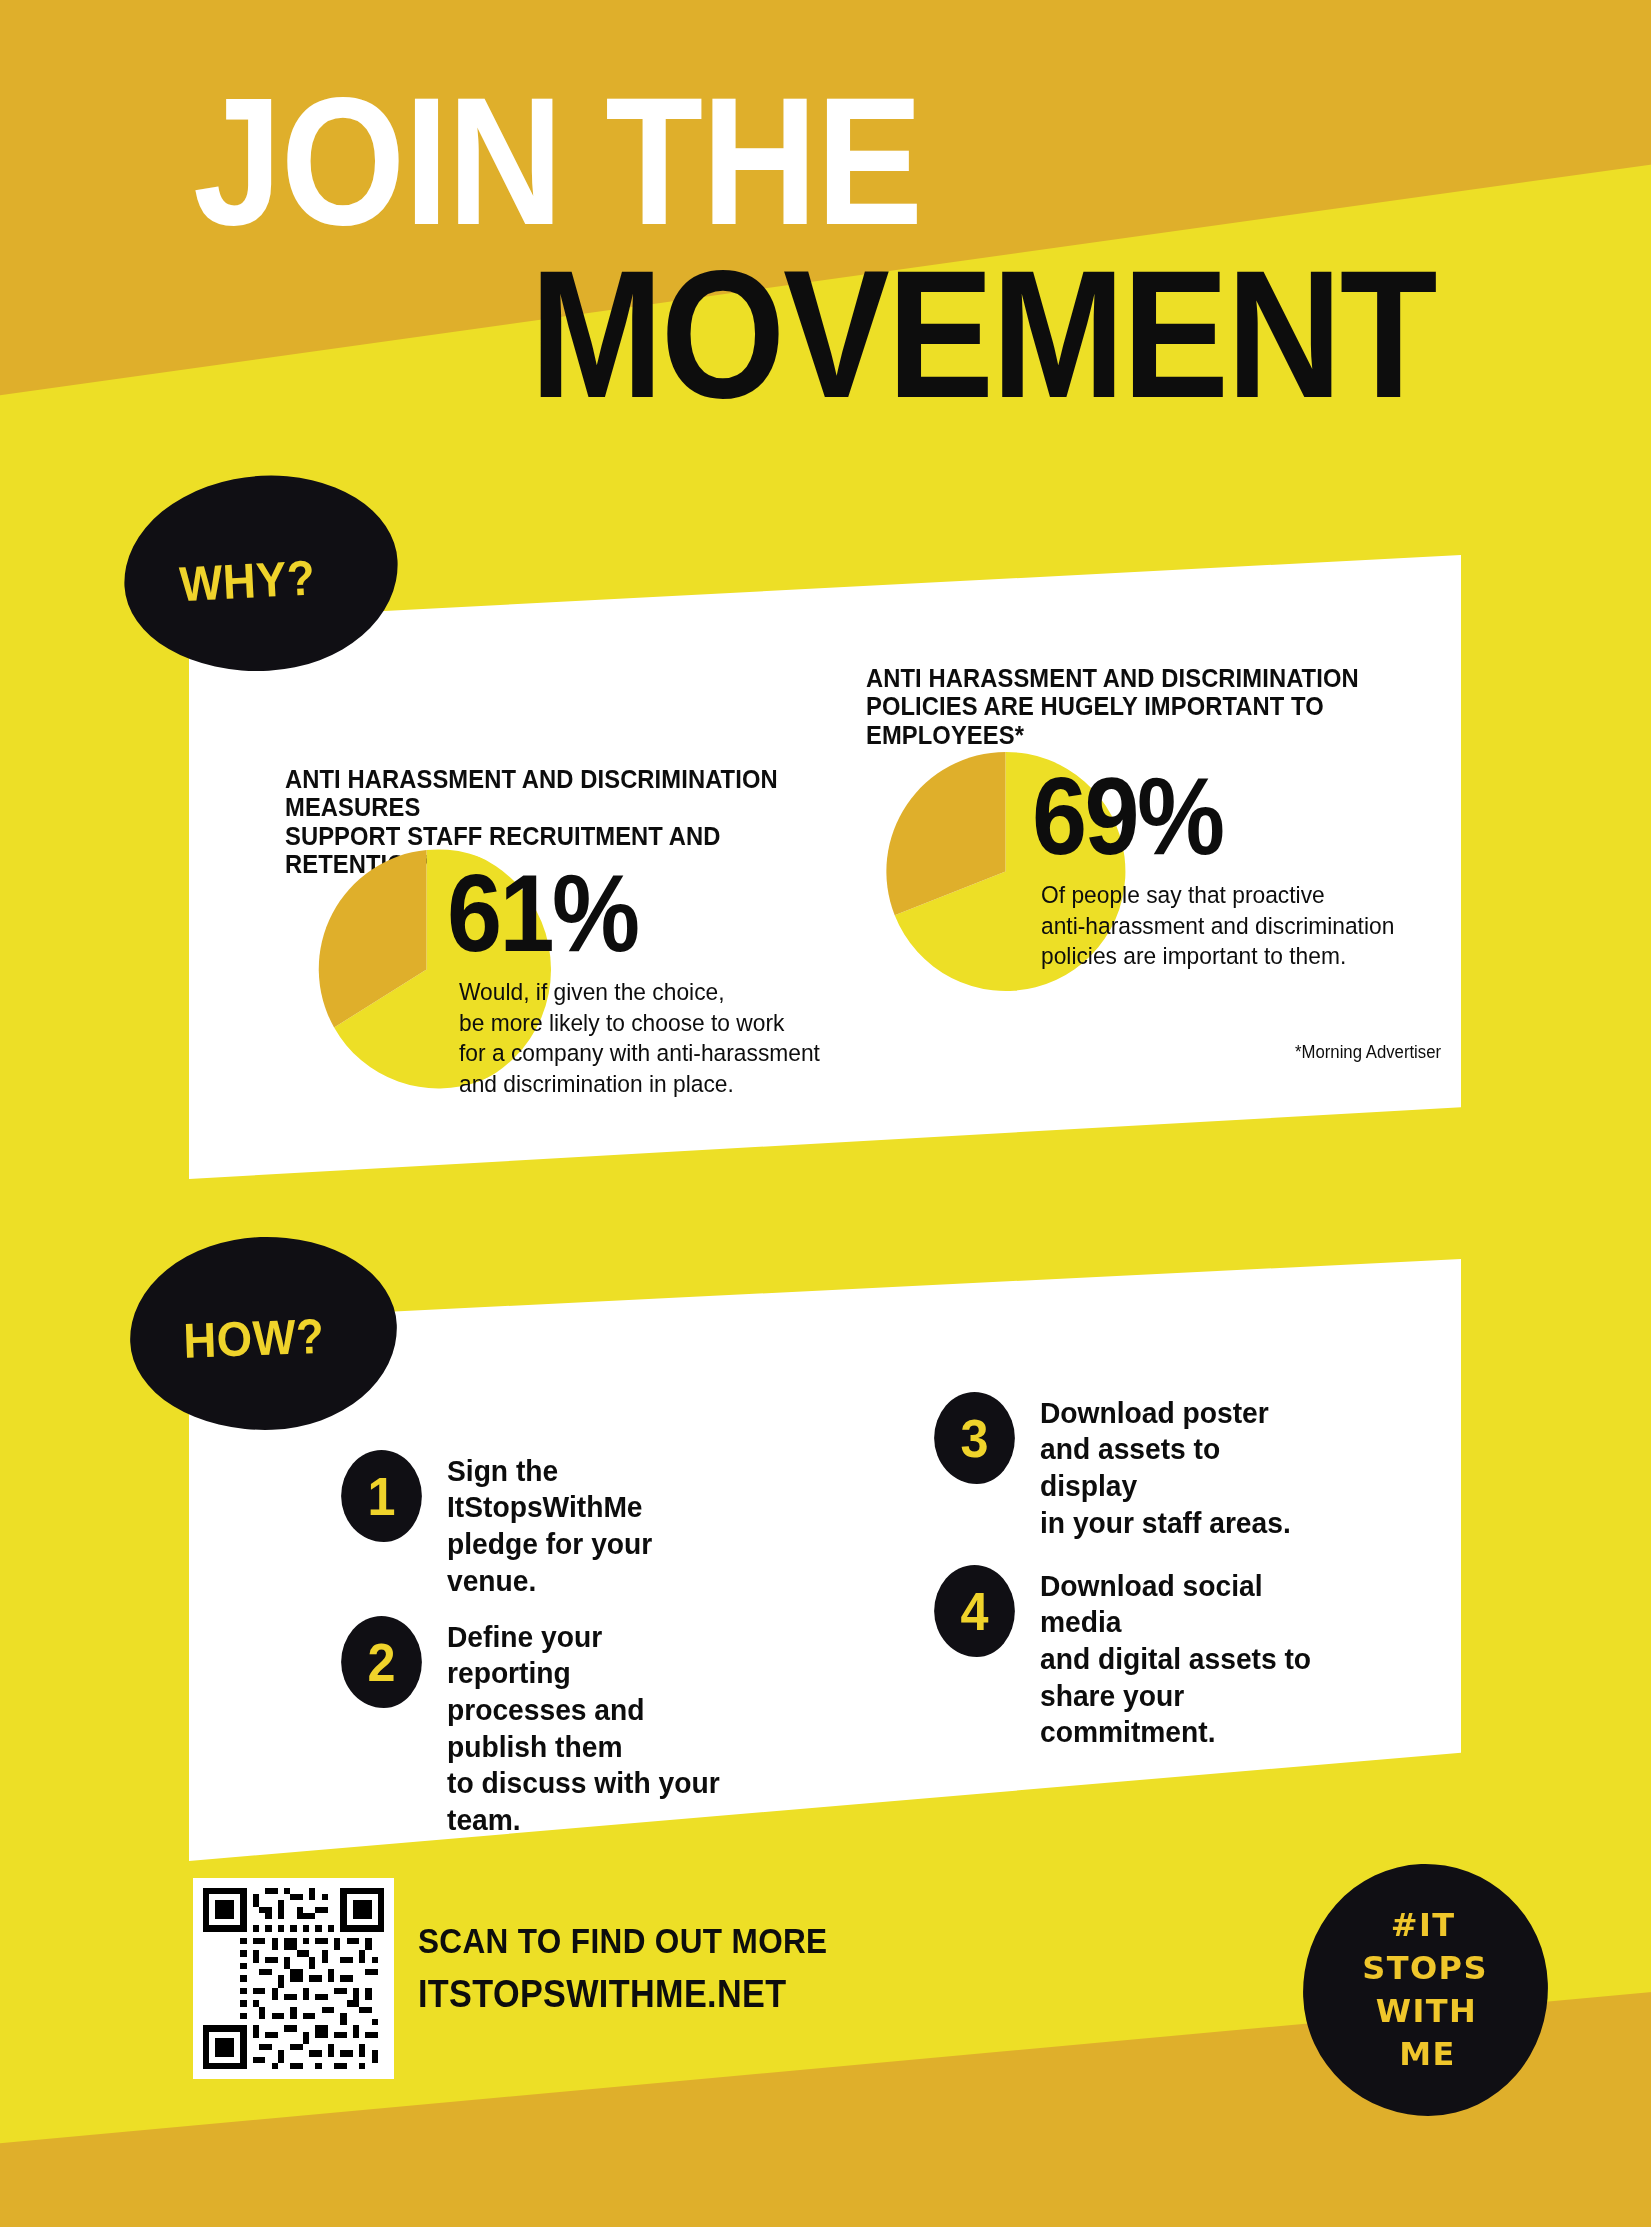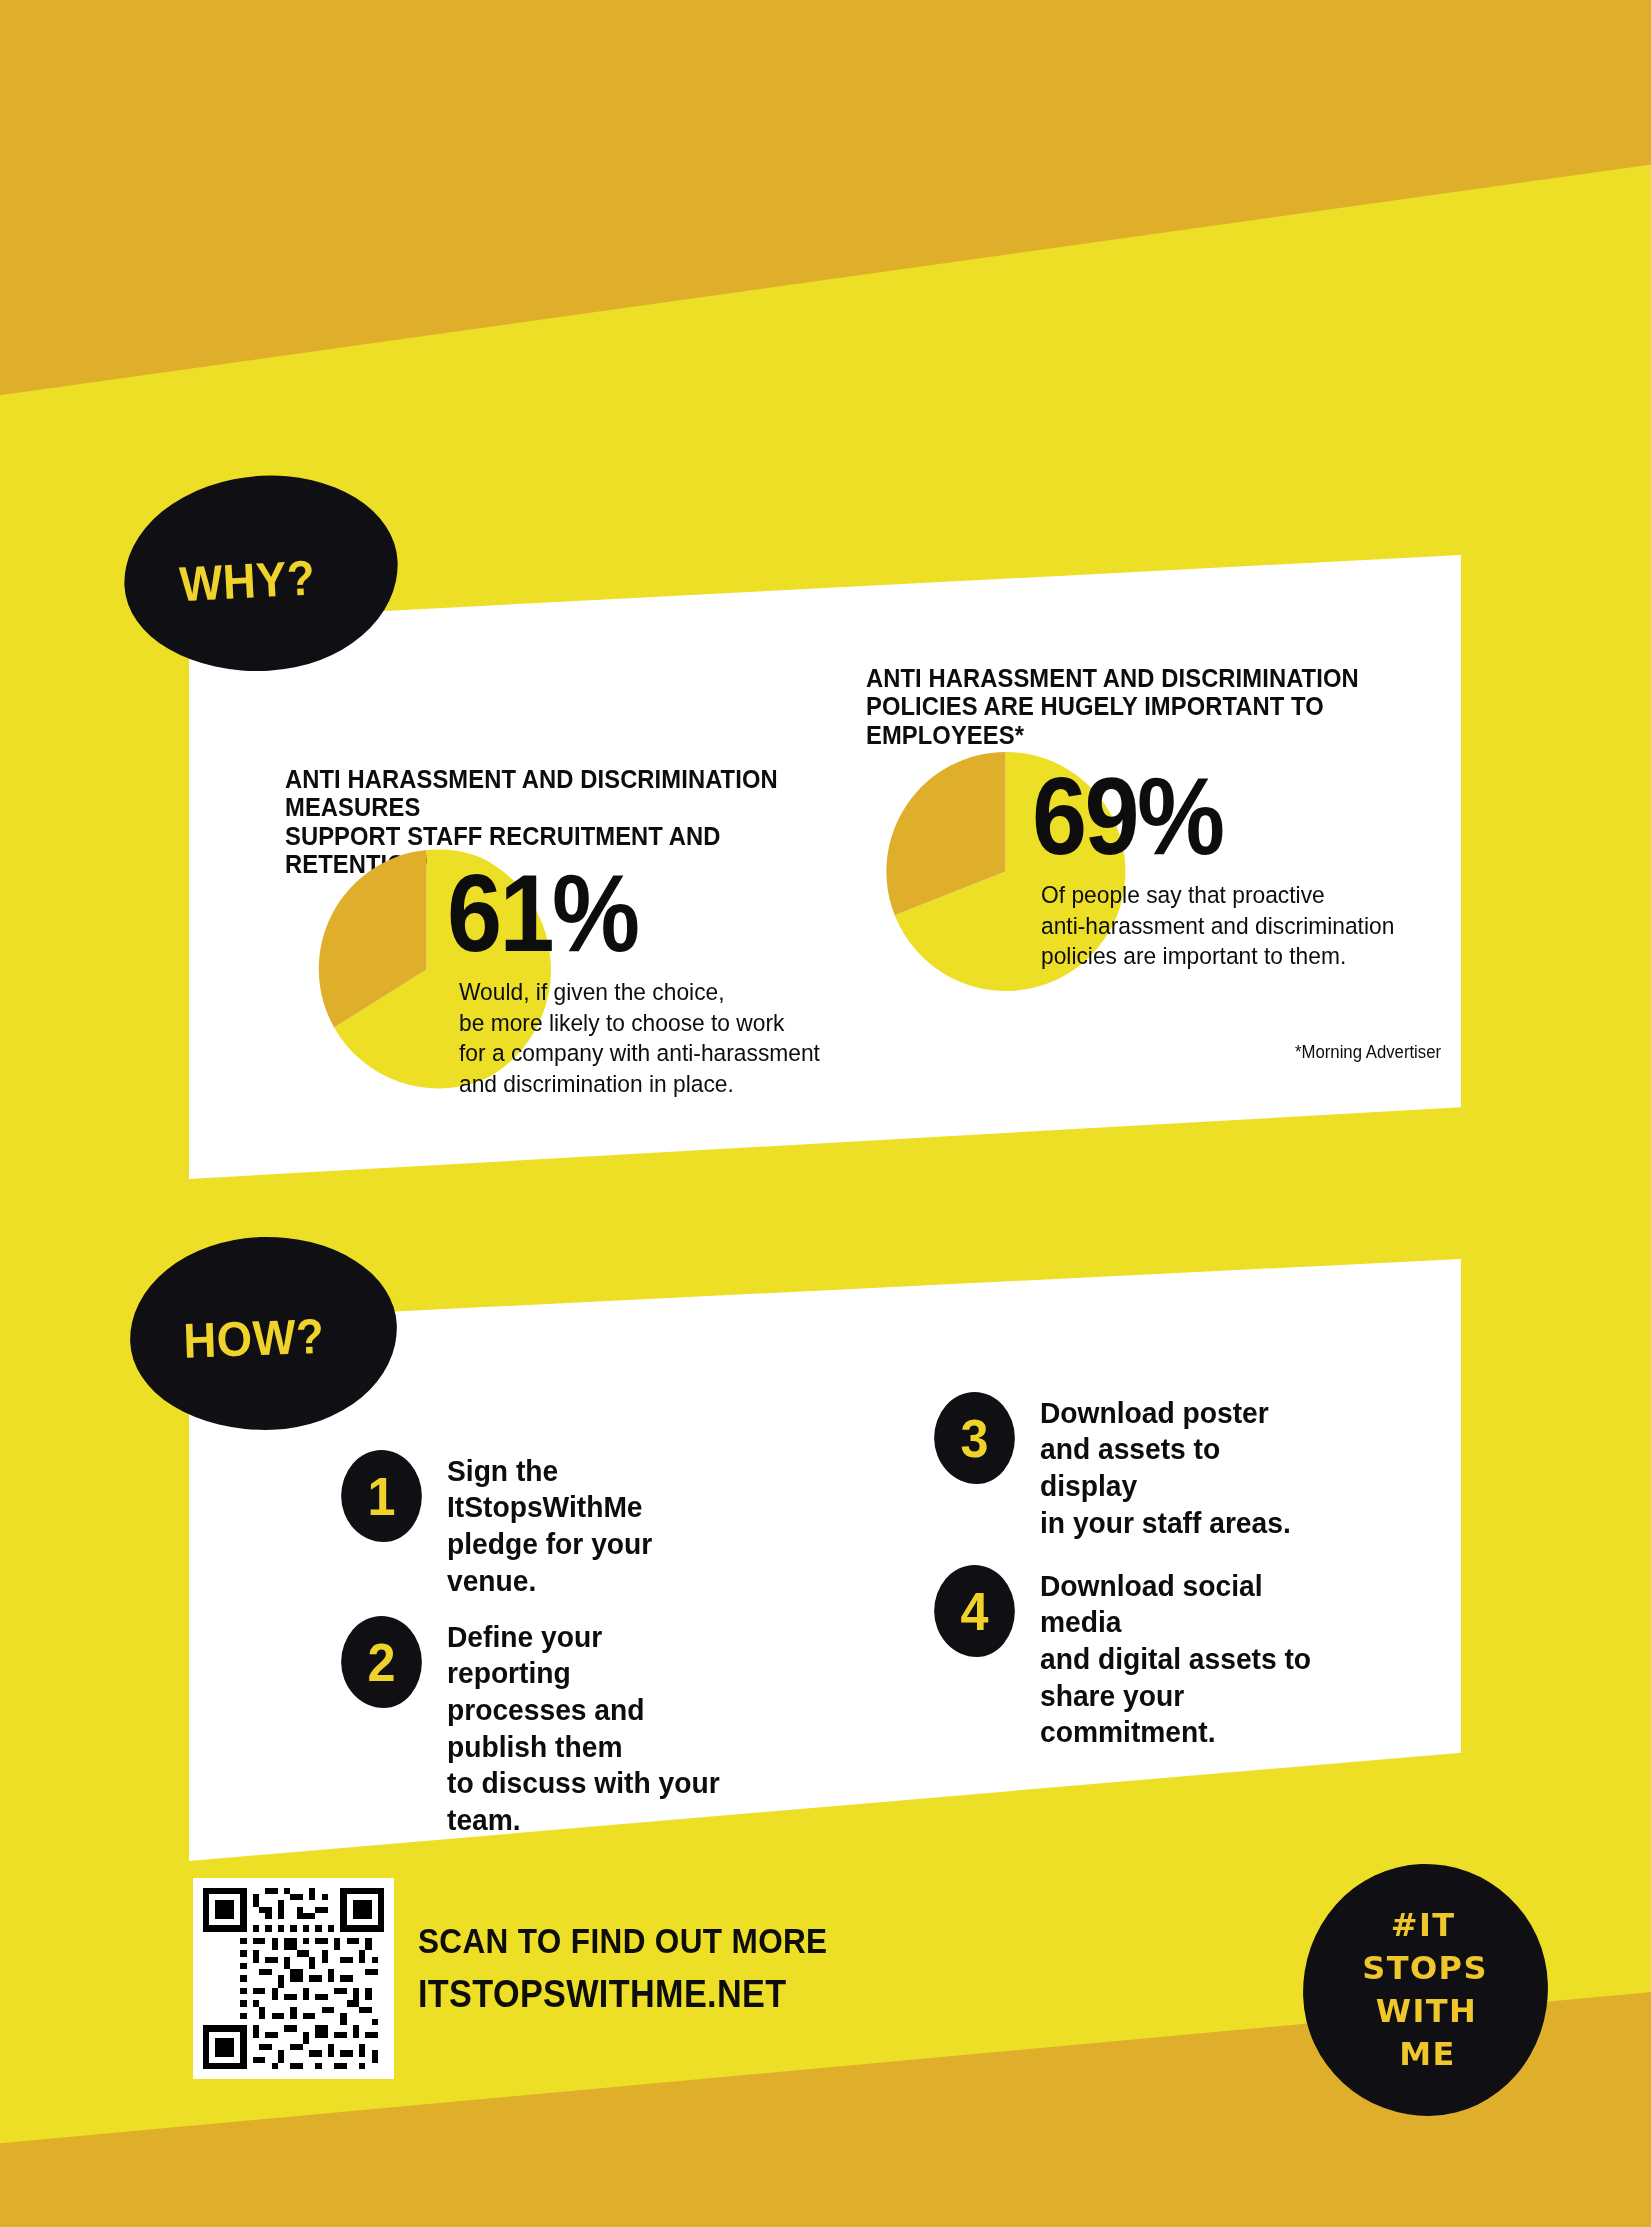--- a/index.html
+++ b/index.html
@@ -147,20 +147,24 @@
 <body>
 
 <div id="poster">
 
   <svg class="wedge" viewBox="0 0 2290 3088" preserveAspectRatio="none">
     <rect x="0" y="0" width="2290" height="3088" fill="#EDDF26"></rect>
     <polygon points="0,0 2290,0 2290,228 0,548" fill="#DFAF2B"></polygon>
     <polygon points="0,2972 2290,2762 2290,3088 0,3088" fill="#DFAF2B"></polygon>
   </svg>
 
+  <div class="headline-wrap">
+    <div class="hl-join">JOIN THE</div>
+    <div class="hl-move">MOVEMENT</div>
+  </div>
 
   <div class="card" id="why-card"></div>
 
   <div class="blob" id="why-blob">
     <span class="blob-label">WHY?</span>
   </div>
 
   <div class="stat">
     <div class="stat-head" style="position:absolute; left:285px; top:765px; width:577px;">ANTI HARASSMENT AND DISCRIMINATION MEASURES
 SUPPORT STAFF RECRUITMENT AND RETENTION*</div>

